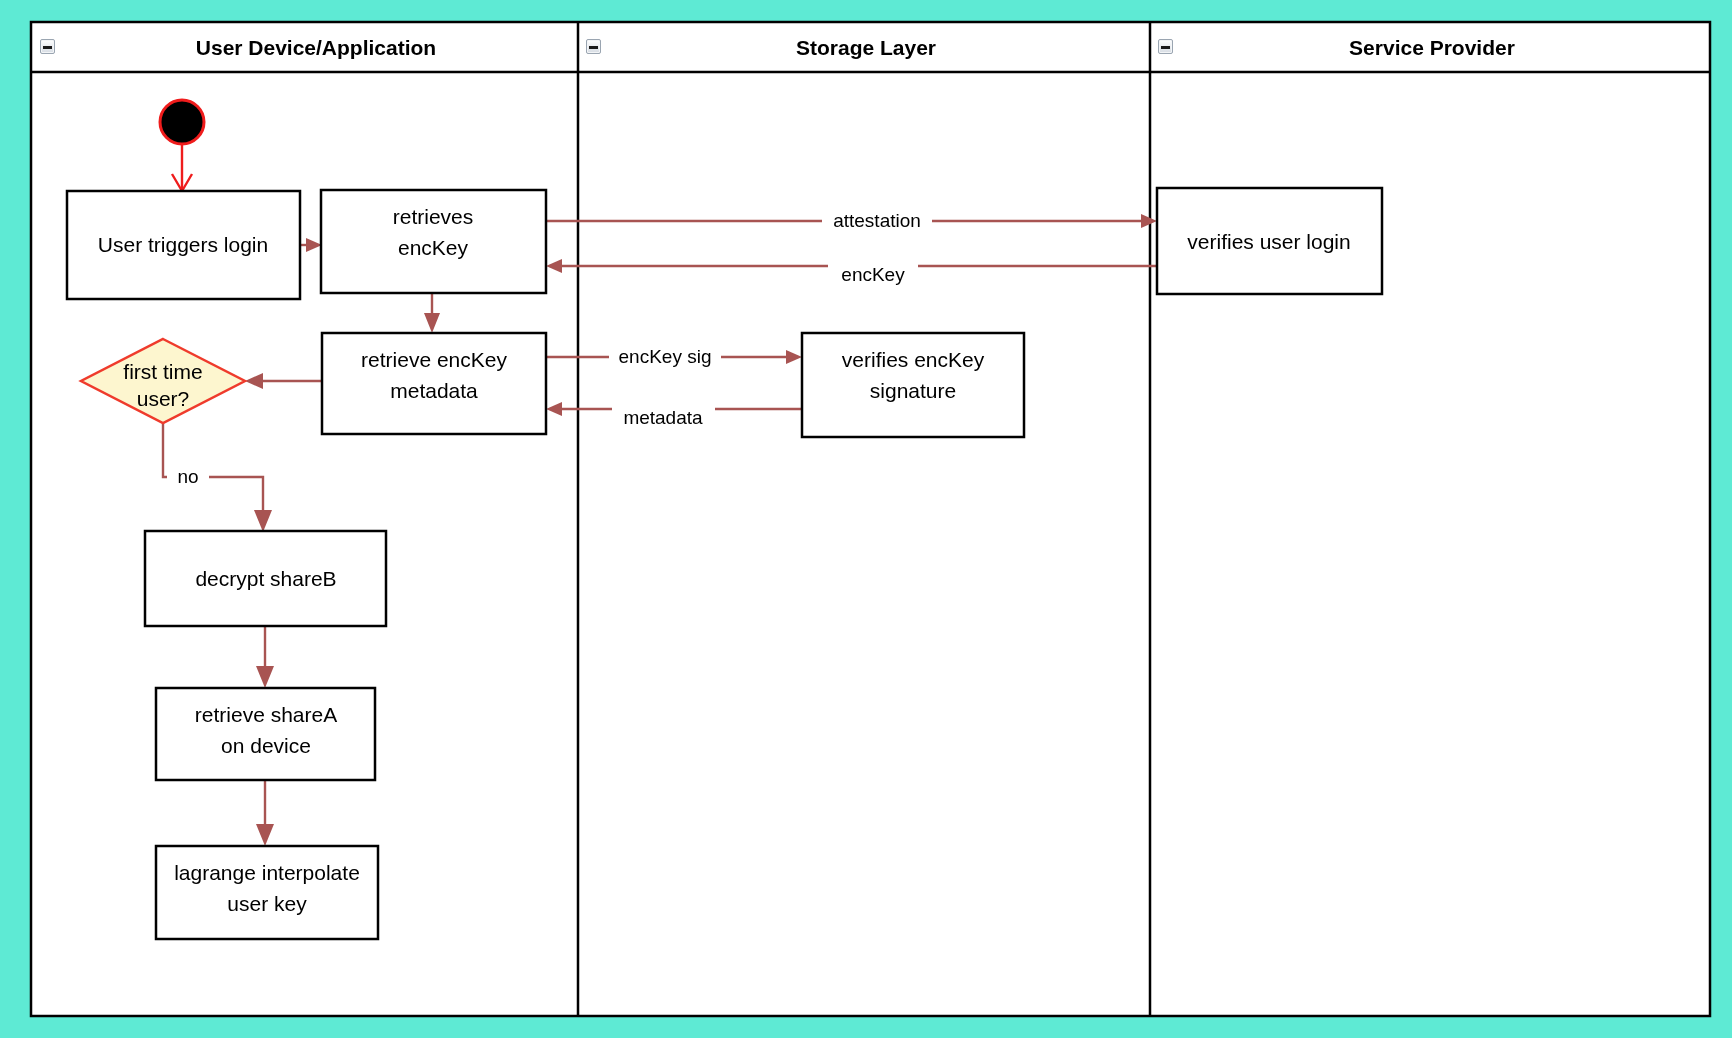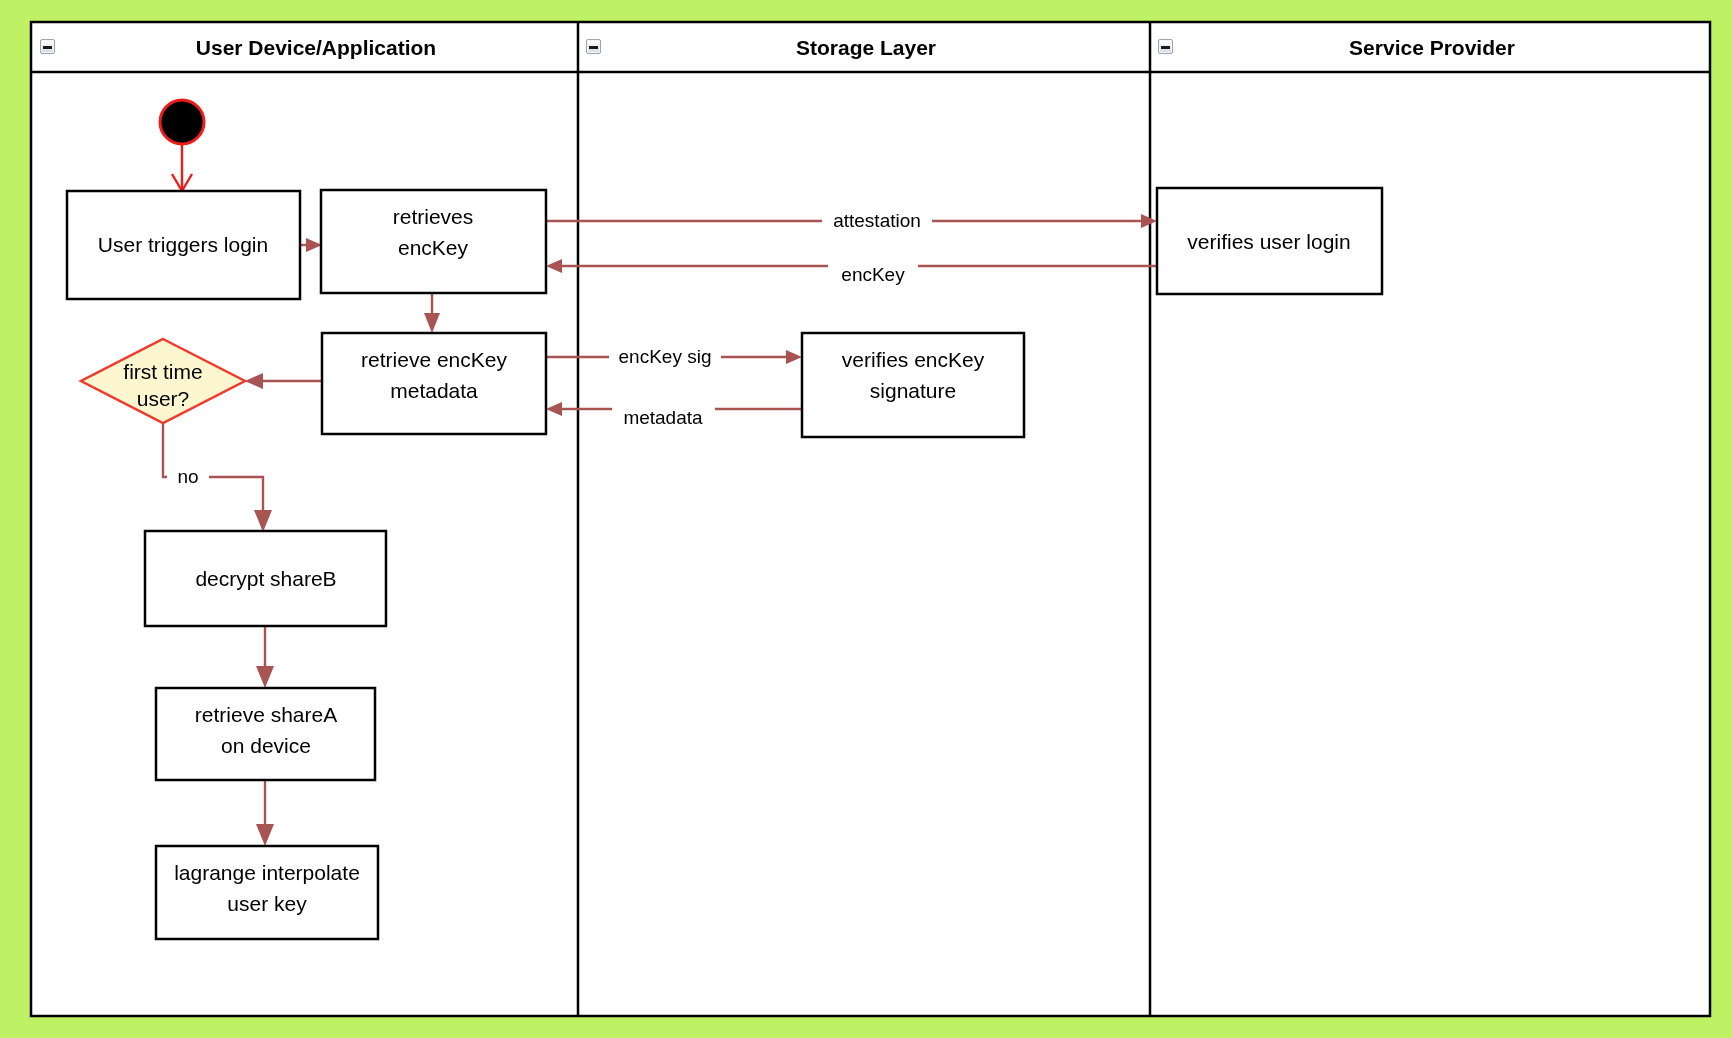--- a/index.html
+++ b/index.html
@@ -11,21 +11,21 @@
   body {
     width: 1732px;
     height: 1038px;
     font-family: "Liberation Sans", sans-serif;
     overflow: hidden;
   }
   #diagram-root {
     position: relative;
     width: 1732px;
     height: 1038px;
-    background: #bef264;
+    background: #5eead4;
   }
   svg#flow-svg {
     position: absolute;
     left: 0;
     top: 0;
     width: 1732px;
     height: 1038px;
     display: block;
   }
   .lane-frame {

